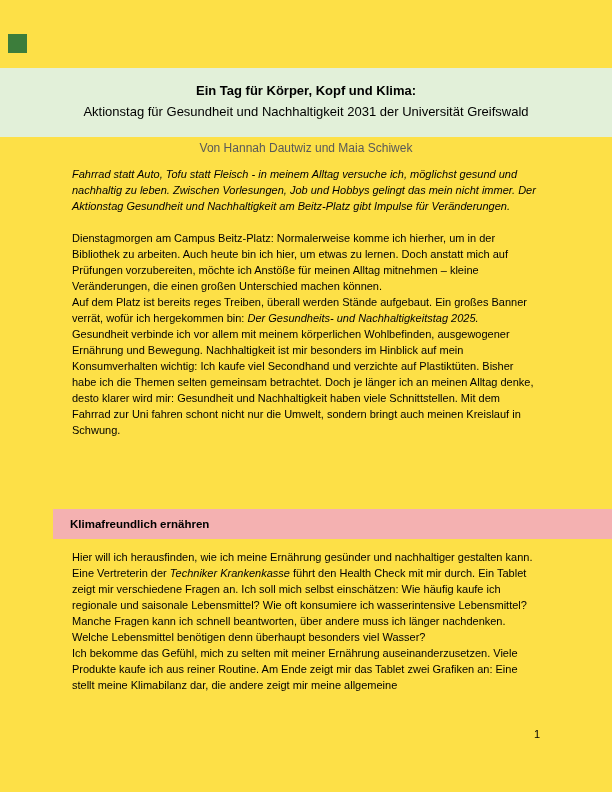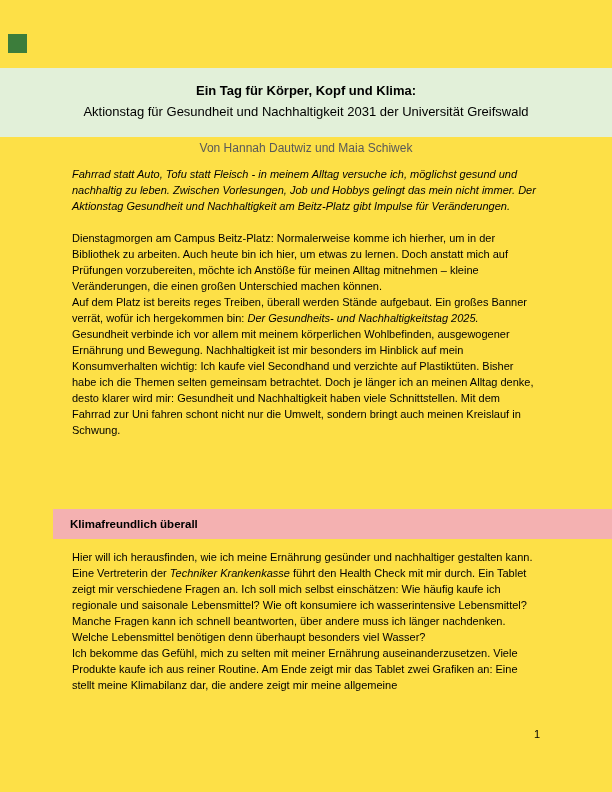--- a/index.html
+++ b/index.html
@@ -90,21 +90,21 @@
   <div class="byline">Von Hannah Dautwiz und Maia Schiwek</div>
 
   <div class="bodytext block-a">
     <p class="intro">Fahrrad statt Auto, Tofu statt Fleisch - in meinem Alltag versuche ich, möglichst gesund und nachhaltig zu leben. Zwischen Vorlesungen, Job und Hobbys gelingt das mein nicht immer. Der Aktionstag Gesundheit und Nachhaltigkeit am Beitz-Platz gibt Impulse für Veränderungen.</p>
     <p><span>Dienstagmorgen am Campus Beitz-Platz: Normalerweise komme ich hierher, um in der Bibliothek zu arbeiten. Auch heute bin ich hier, um etwas zu lernen. Doch anstatt mich auf Prüfungen vorzubereiten, möchte ich Anstöße für meinen Alltag mitnehmen – kleine Veränderungen, die einen großen Unterschied machen können.</span></p>
     <p><span>Auf dem Platz ist bereits reges Treiben, überall werden Stände aufgebaut. Ein großes Banner verrät, wofür ich hergekommen bin: </span><span class="it">Der Gesundheits- und Nachhaltigkeitstag 2025.</span></p>
     <p><span>Gesundheit verbinde ich vor allem mit meinem körperlichen Wohlbefinden, ausgewogener Ernährung und Bewegung. Nachhaltigkeit ist mir besonders im Hinblick auf mein Konsumverhalten wichtig: Ich kaufe viel Secondhand und verzichte auf Plastiktüten. Bisher habe ich die Themen selten gemeinsam betrachtet. Doch je länger ich an meinen Alltag denke, desto klarer wird mir: Gesundheit und Nachhaltigkeit haben viele Schnittstellen. Mit dem Fahrrad zur Uni fahren schont nicht nur die Umwelt, sondern bringt auch meinen Kreislauf in Schwung.</span></p>
   </div>
 
   <div class="section-band" style="background: rgb(244, 177, 177);">
-    <span>Klimafreundlich überall</span>
+    <span>Klimafreundlich ernähren</span>
   </div>
 
   <div class="bodytext block-c">
     <p><span>Hier will ich herausfinden, wie ich meine Ernährung gesünder und nachhaltiger gestalten kann. Eine Vertreterin der </span><span class="it">Techniker Krankenkasse</span><span> führt den Health Check mit mir durch. Ein Tablet zeigt mir verschiedene Fragen an. Ich soll mich selbst einschätzen: Wie häufig kaufe ich regionale und saisonale Lebensmittel? Wie oft konsumiere ich wasserintensive Lebensmittel? Manche Fragen kann ich schnell beantworten, über andere muss ich länger nachdenken. Welche Lebensmittel benötigen denn überhaupt besonders viel Wasser?</span></p>
     <p><span>Ich bekomme das Gefühl, mich zu selten mit meiner Ernährung auseinanderzusetzen. Viele Produkte kaufe ich aus reiner Routine. Am Ende zeigt mir das Tablet zwei Grafiken an: Eine stellt meine Klimabilanz dar, die andere zeigt mir meine allgemeine</span></p>
   </div>
 
   <div class="page-number">1</div>
 
 </div>

